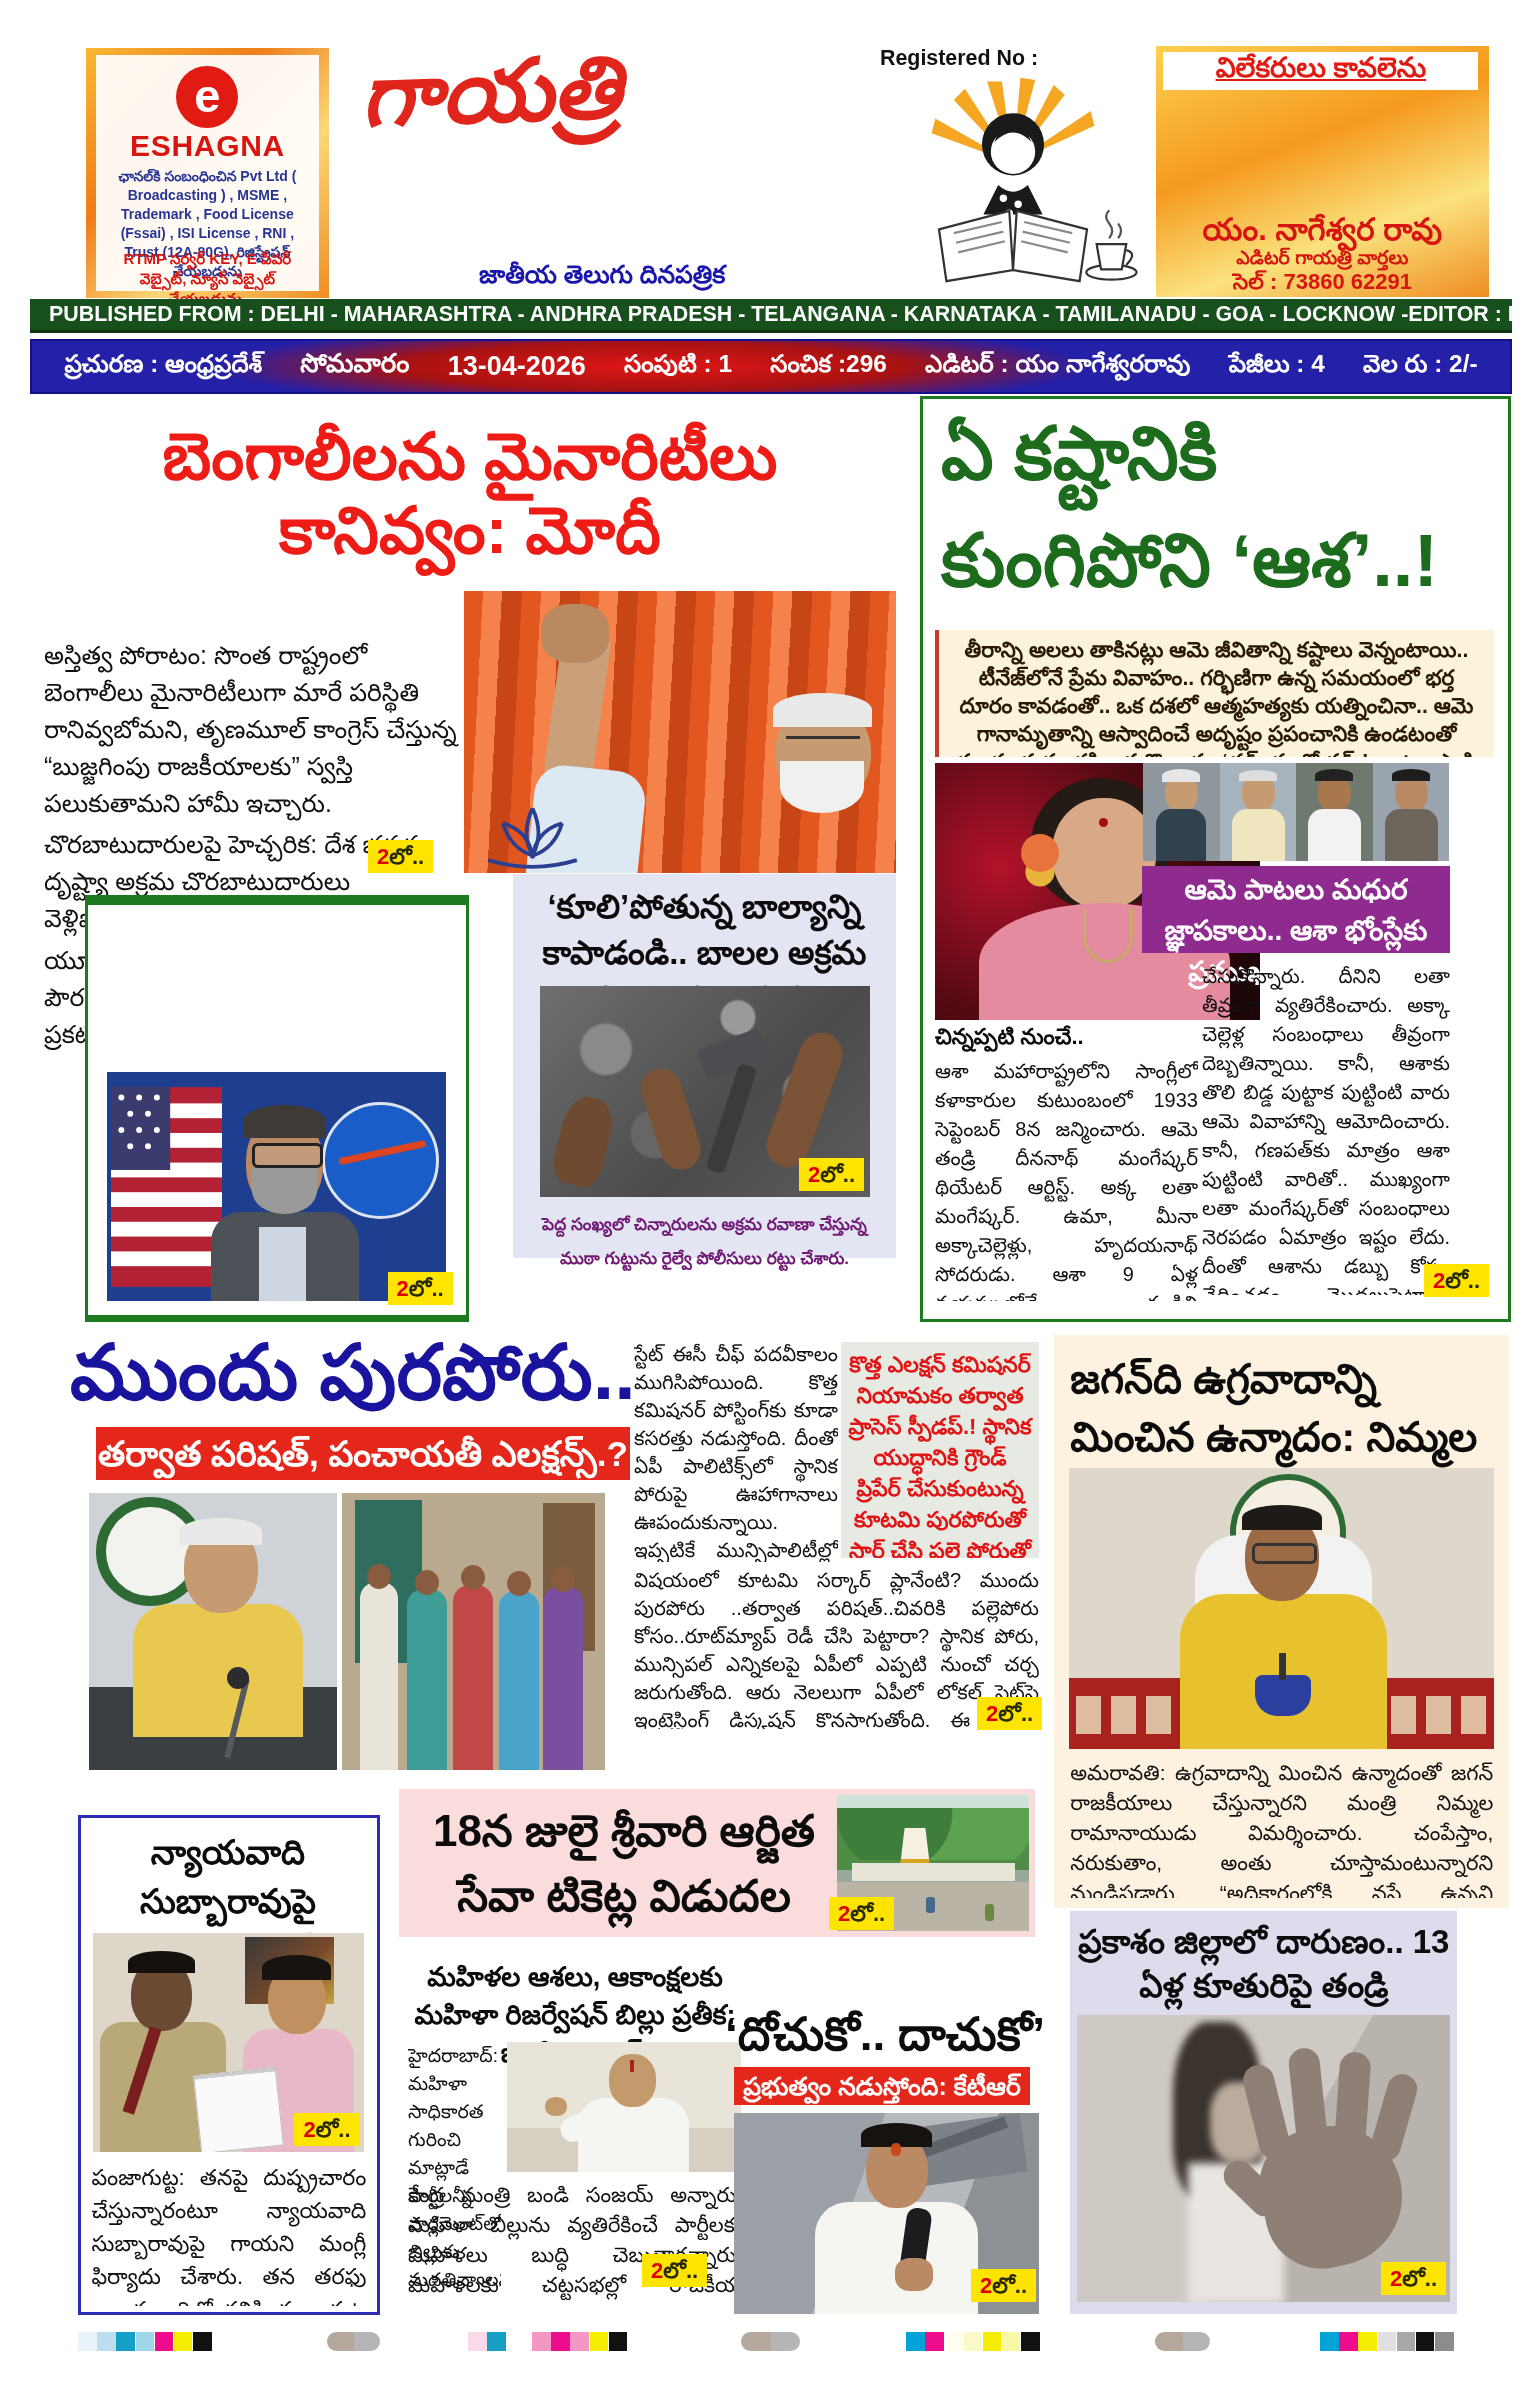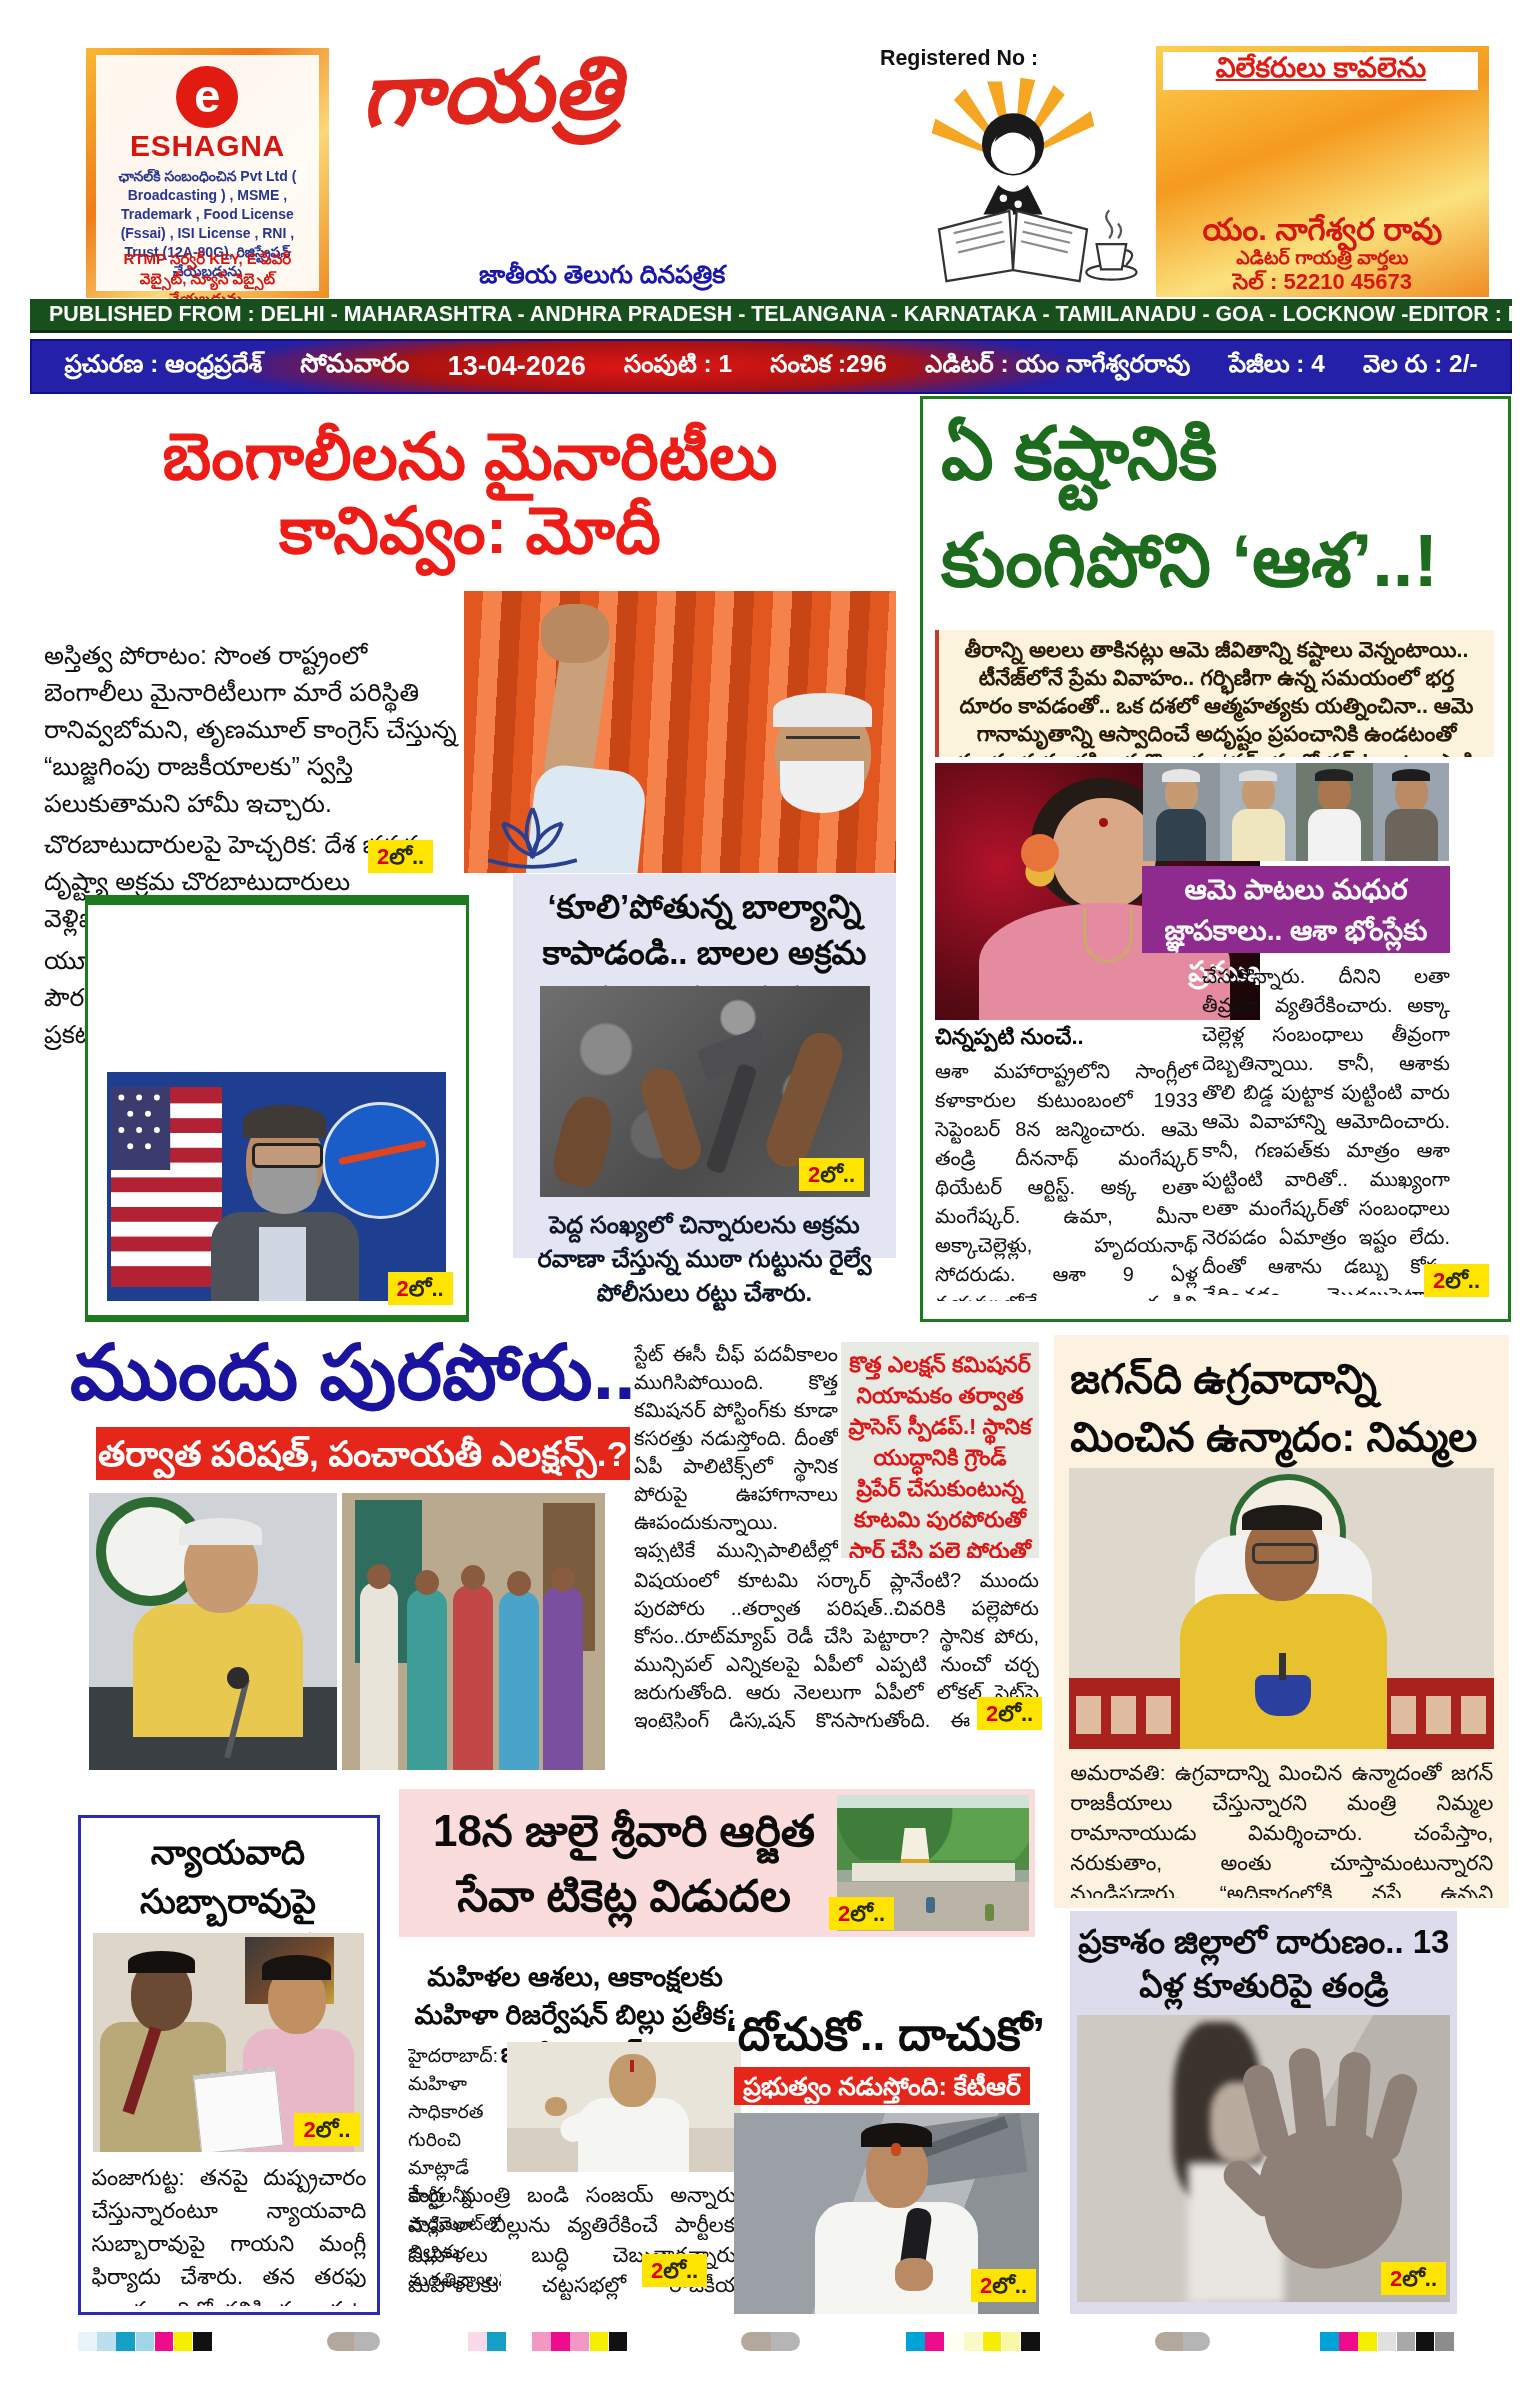--- a/index.html
+++ b/index.html
@@ -72,21 +72,21 @@
       </g>
     </svg>
   </div>
 
   <div class="abs" style="left:1156px;top:46px;width:333px;height:251px;background:linear-gradient(160deg,#fcd050 0%,#f59a1e 40%,#fbe27e 70%,#ef8d22 100%);">
     <div class="abs ctr" style="left:7.4px;top:6px;width:315px;height:38px;background:#ffffff;">
       <span class="b" style="font-size:28px;color:#e21b12;text-decoration:underline;">విలేకరులు కావలెను</span>
     </div>
     <div class="abs b ctr" style="left:10.4px;top:166px;width:312px;font-size:31px;color:#d81610;">యం. నాగేశ్వర రావు</div>
     <div class="abs b ctr" style="left:10.4px;top:201px;width:312px;font-size:19px;color:#d81610;">ఎడిటర్ గాయత్రి వార్తలు</div>
-    <div class="abs b ctr" style="left:10.4px;top:223px;width:312px;font-size:22px;color:#d81610;">సెల్ : 52210 45673</div>
+    <div class="abs b ctr" style="left:10.4px;top:223px;width:312px;font-size:22px;color:#d81610;">సెల్ : 73860 62291</div>
   </div>
 
   <div class="abs" style="left:30px;top:299px;width:1482px;height:34px;background:#17501d;border-bottom:3px solid #0d330f;display:flex;align-items:center;justify-content:space-between;padding:0 19px;box-sizing:border-box;">
     <span class="b" style="color:#ffffff;font-size:21.4px;white-space:nowrap;">PUBLISHED FROM : DELHI - MAHARASHTRA - ANDHRA PRADESH - TELANGANA - KARNATAKA  - TAMILANADU - GOA - LOCKNOW -</span>
     <span class="b" style="color:#ffffff;font-size:21.4px;white-space:nowrap;">EDITOR :  M. NAGESWARARAO</span>
   </div>
 
   <div class="abs" style="left:30px;top:339px;width:1482px;height:55px;background:radial-gradient(ellipse 562px 52px at 42% 50%,#e01616 0%,#a81212 45%,#2420a8 78%);border:2.2px solid #11108a;display:flex;align-items:center;justify-content:space-around;padding:0 13.3px;box-sizing:border-box;">
     <span class="b" style="color:#fff;font-size:24.4px;">ప్రచురణ : ఆంధ్రప్రదేశ్</span>
     <span class="b" style="color:#fff;font-size:26px;">సోమవారం</span>
@@ -174,21 +174,21 @@
     <div class="photo" style="left:27px;top:112px;width:330px;height:211px;background:radial-gradient(circle at 20% 30%,#8a8a8a 0 8%,transparent 9%),radial-gradient(circle at 60% 15%,#9a9a9a 0 6%,transparent 7%),radial-gradient(circle at 80% 50%,#777 0 7%,transparent 8%),radial-gradient(circle at 35% 70%,#666 0 9%,transparent 10%),linear-gradient(135deg,#6f6f6f,#4b4b4b 60%,#5d5d5d);">
       <div class="shape" style="left:19px;top:111px;width:49px;height:89px;background:#6e4a30;border-radius:40% 40% 30% 30%;transform:rotate(14deg);"></div>
       <div class="shape" style="left:111px;top:81px;width:40px;height:104px;background:#7a5336;border-radius:22px;transform:rotate(-18deg);"></div>
       <div class="shape" style="right:44px;top:44px;width:43px;height:140px;background:#7a5336;border-radius:22px;transform:rotate(20deg);"></div>
       <div class="shape" style="left:160px;top:52px;width:67px;height:33px;background:#4e4e52;border-radius:6px;transform:rotate(-20deg);"></div>
       <div class="shape" style="left:182px;top:77px;width:19px;height:111px;background:#3b3b3e;transform:rotate(18deg);border-radius:6px;"></div>
       <span class="tg" style="right:6px;bottom:6px;">
         <span class="n">2</span><span class="r">లో..</span>
       </span>
     </div>
-    <div class="abs b ctr" style="left:12px;top:334px;width:359px;font-size:24px;line-height:34px;color:#0f172a;">పెద్ద సంఖ్యలో చిన్నారులను అక్రమ రవాణా   చేస్తున్న ముఠా గుట్టును రైల్వే పోలీసులు రట్టు చేశారు.</div>
+    <div class="abs b ctr" style="left:12px;top:334px;width:359px;font-size:17px;line-height:34px;color:#701a75;">పెద్ద సంఖ్యలో చిన్నారులను అక్రమ రవాణా   చేస్తున్న ముఠా గుట్టును రైల్వే పోలీసులు రట్టు చేశారు.</div>
   </div>
 
   <div class="abs" style="left:920px;top:396px;width:591px;height:926px;background:#ffffff;border:3px solid #1d7a1f;box-sizing:border-box;">
     <div class="abs head-green" style="left:18px;top:10.4px;width:555px;font-size:74px;line-height:89px;">ఏ కష్టానికి</div>
     <div class="abs head-green" style="left:18px;top:117px;width:562px;font-size:74px;line-height:89px;">కుంగిపోని ‘ఆశ’..!</div>
 
     <div class="abs ctr" style="left:12px;top:231px;width:559px;height:127px;background:#fcf3dd;border-left:4.4px solid #c43a2e;font-size:21.4px;line-height:28px;color:#2a1a00;font-weight:bold;padding:6px 10.4px;box-sizing:border-box;overflow:hidden;">తీరాన్ని అలలు తాకినట్లు ఆమె జీవితాన్ని కష్టాలు వెన్నంటాయి.. టీనేజ్‌లోనే ప్రేమ వివాహం.. గర్భిణిగా ఉన్న సమయంలో భర్త దూరం కావడంతో.. ఒక దశలో ఆత్మహత్యకు యత్నించినా.. ఆమె గానామృతాన్ని ఆస్వాదించే అదృష్టం ప్రపంచానికి ఉండటంతో మృత్యువును తప్పించుకొన్నారు. ‘దమ్ మారో దమ్’ అంటూ పాడి సంగీతాభిమానులను ఓలలాడించారు. 14 భాషల్లో వేలాది పాటలతో  భారత చిత్రపరిశ్రమను అలరించారు. ఆమే ఆశా భోంస్లే..!</div>
 
     <div class="photo" style="left:12px;top:364px;width:325px;height:257px;background:radial-gradient(circle at 20% 40%,#b3122a 0%,#5a0a14 45%,#1c0608 90%);">
       <div class="shape" style="left:96px;top:15px;width:140px;height:133px;background:#241a16;border-radius:50%;"></div>

